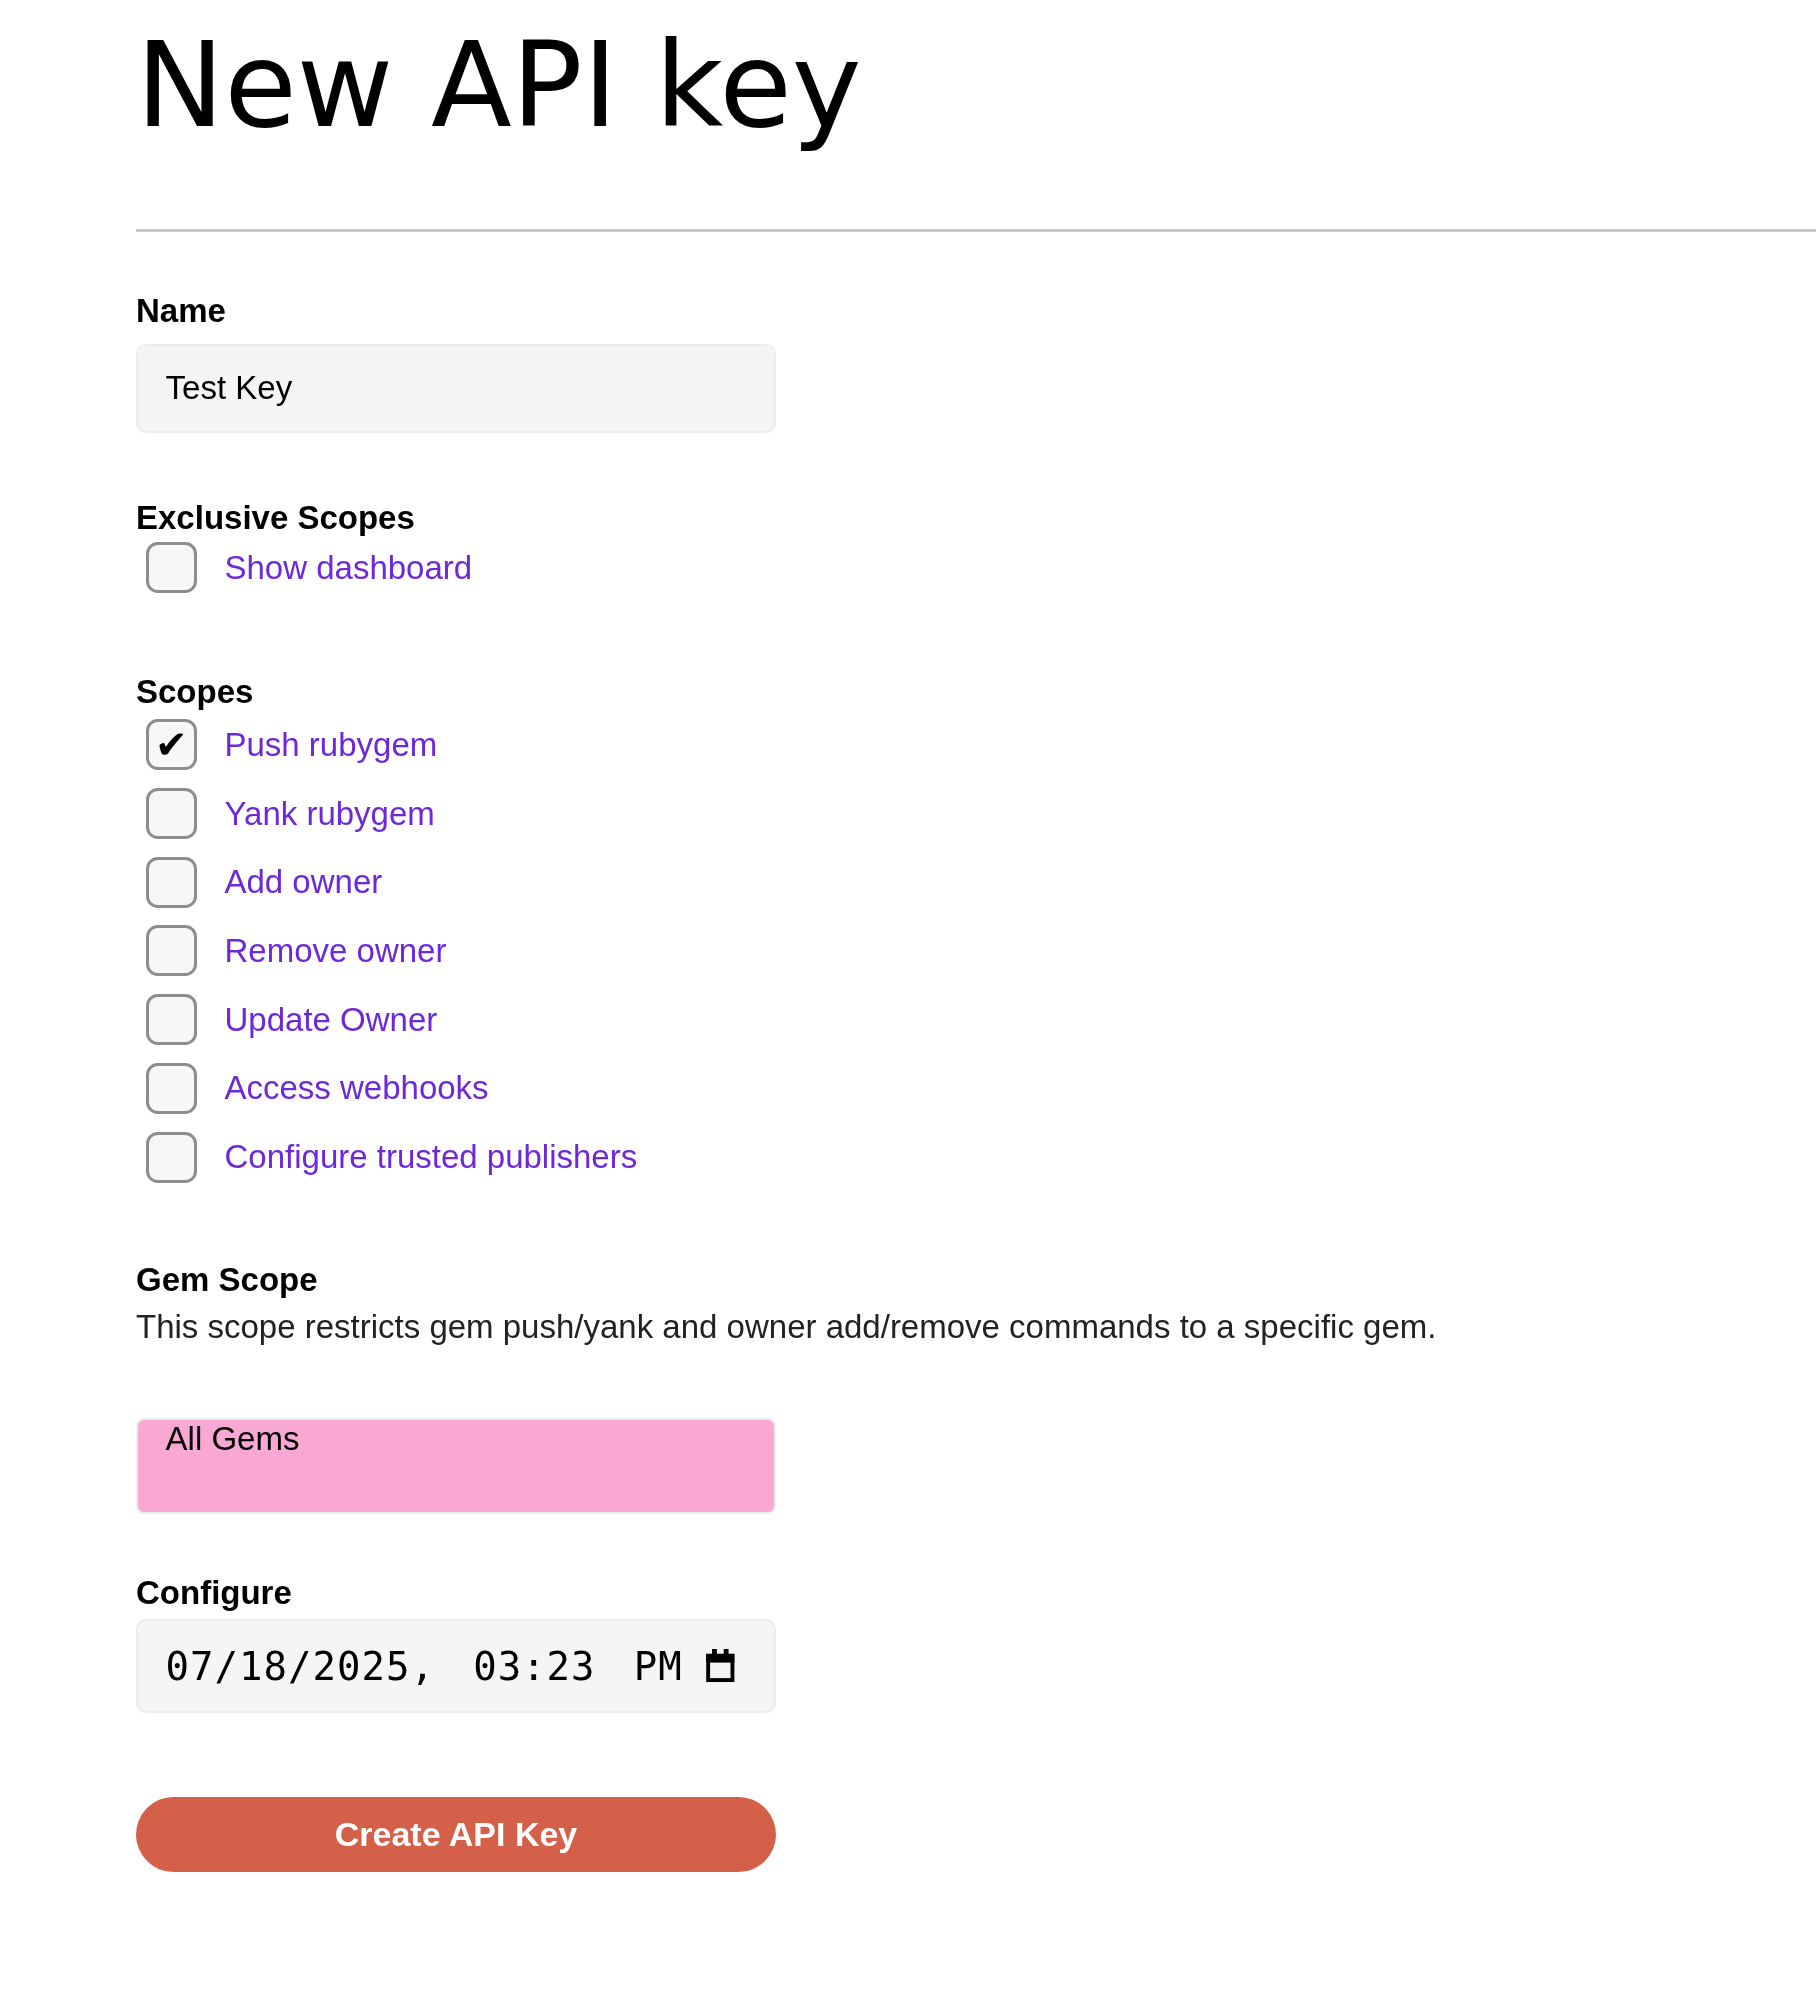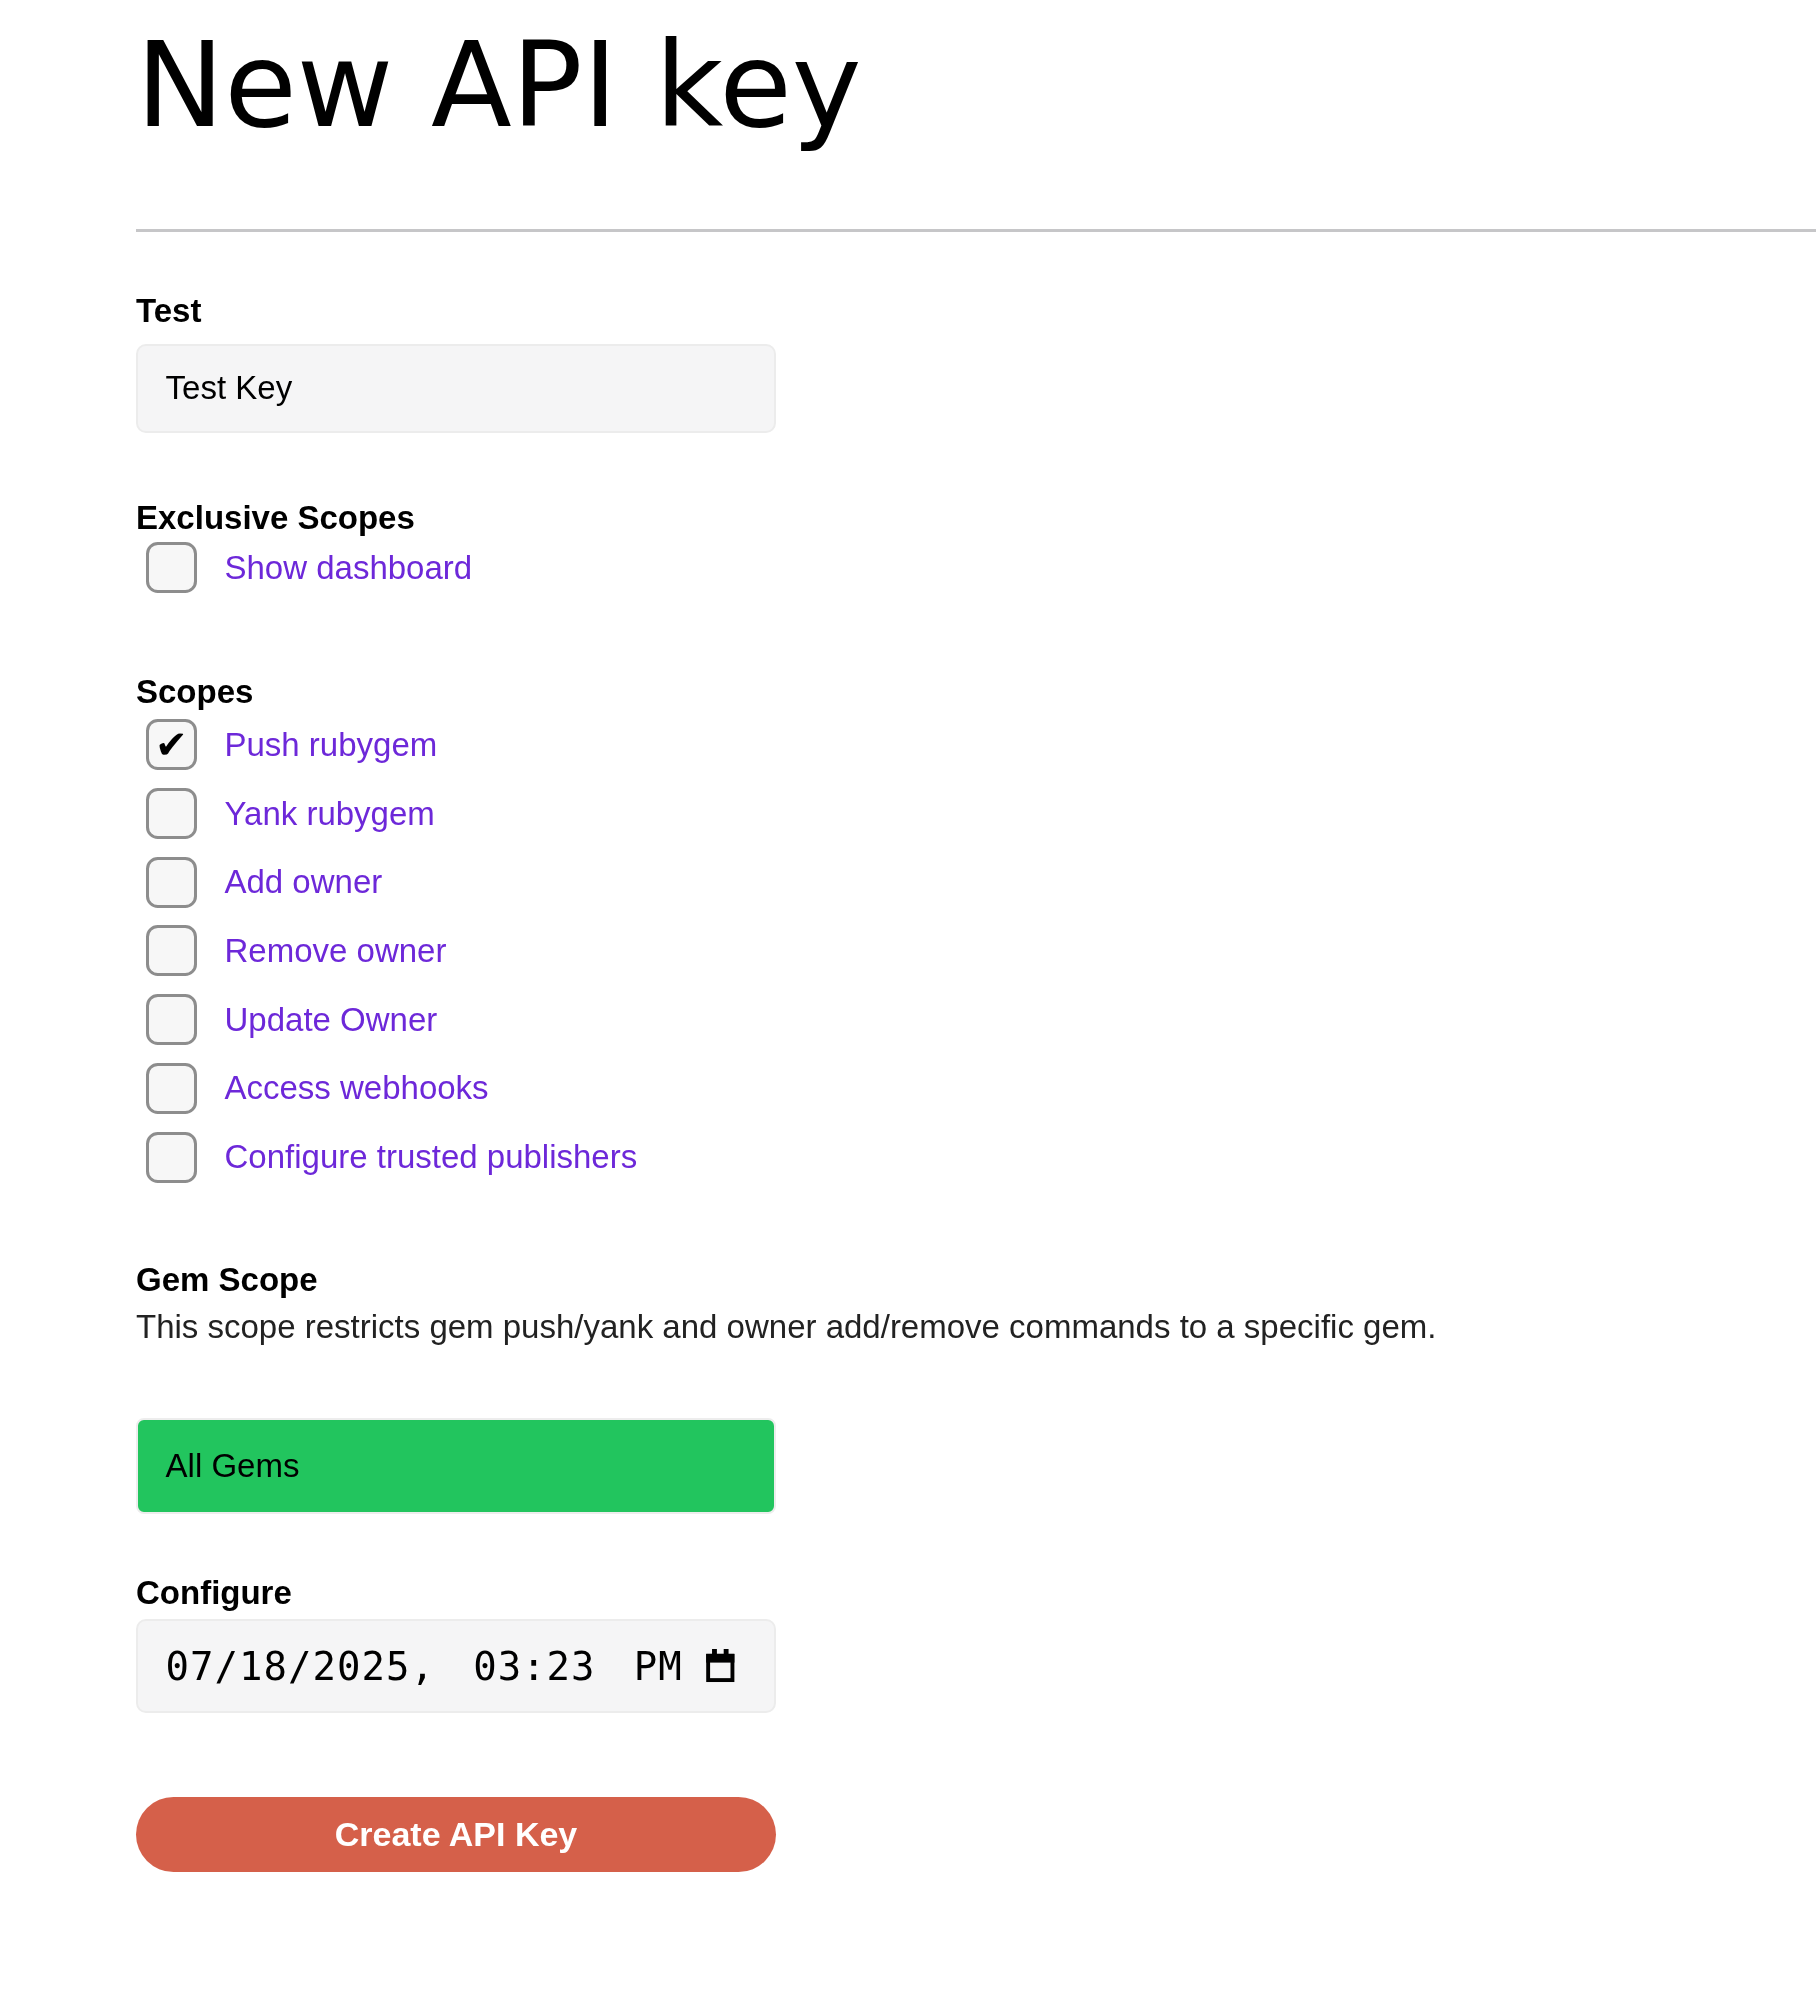--- a/index.html
+++ b/index.html
@@ -103,25 +103,24 @@
     font-size: 33px;
     font-weight: 400;
     line-height: 40px;
     color: #222222;
   }
   .select-input {
     box-sizing: border-box;
     margin-top: 71px;
     width: 640px;
     height: 96px;
-    background: #22c55e;
+    background: #f9a8d4;
     border: 2px solid #ededed;
     border-radius: 7.9px;
     display: flex;
-    align-items: center;
     padding: 0 27.6px;
     font-size: 33px;
     color: #000000;
     cursor: pointer;
   }
 
   .datetime-input {
     box-sizing: border-box;
     margin-top: 5.9px;
     width: 640px;
@@ -165,21 +164,21 @@
 </style>
 </head>
 <body>
 
 <div class="page">
 
   <h1 class="page-title">New API key</h1>
 
   <hr class="divider">
 
-  <span class="section-label lbl-name">Test</span>
+  <span class="section-label lbl-name">Name</span>
   <div class="text-input">
     <span>Test Key</span>
   </div>
 
   <span class="section-label lbl-exclusive">Exclusive Scopes</span>
   <div class="cb-row">
     <span class="cb">
       
     </span>
     <span class="cb-label">Show dashboard</span>

